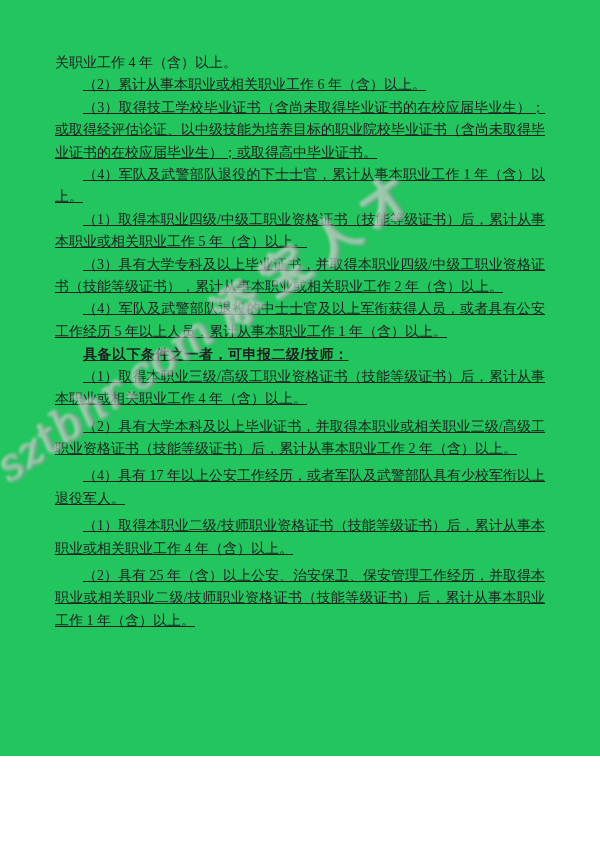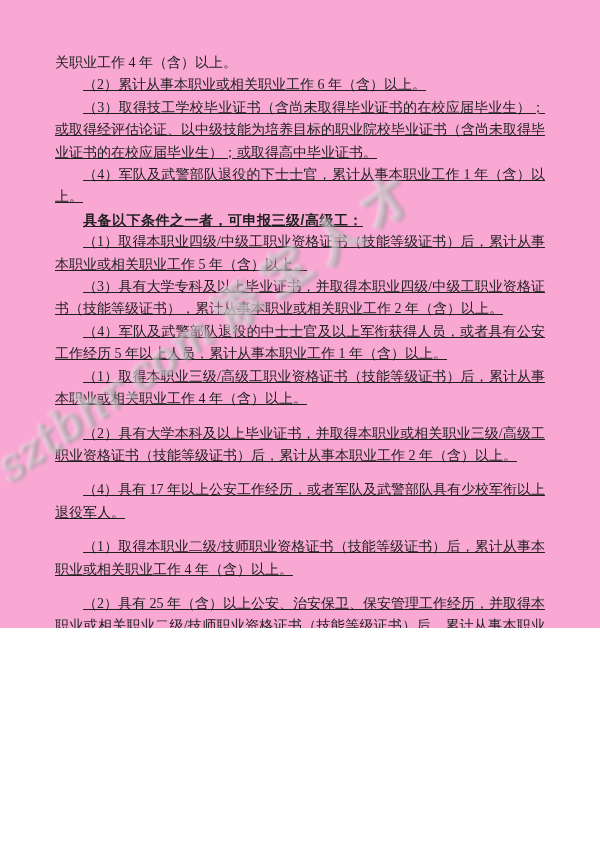--- a/index.html
+++ b/index.html
@@ -3,22 +3,22 @@
 <meta charset="utf-8">
 <style>
   html, body {
     margin: 0;
     padding: 0;
     background: #ffffff;
   }
   .page {
     position: relative;
     width: 600px;
-    height: 628px;
-    background: #f9a8d4;
+    height: 756px;
+    background: #22c55e;
     overflow: hidden;
     font-family: "Liberation Serif", "DejaVu Serif", serif;
   }
   .content {
     position: absolute;
     left: 55px;
     top: 52px;
     width: 490px;
     font-size: 14px;
     line-height: 22.4px;
@@ -27,21 +27,21 @@
     filter: blur(0.3px);
   }
   .content p {
     margin: 0;
   }
   .content p.indent {
     text-indent: 2em;
     text-decoration: underline;
   }
   .content p.sp {
-    margin-top: 12px;
+    margin-top: 5px;
   }
   .content p.heading {
     font-family: "Liberation Sans", "DejaVu Sans", sans-serif;
     font-weight: bold;
     letter-spacing: 0.5px;
   }
   .watermark {
     position: absolute;
     left: 2px;
     top: 440px;
@@ -90,24 +90,24 @@
   <div class="watermark">
     <span class="wm-latin">sztbhr.com</span>
     <span class="wm-cjk">添宝人才</span>
   </div>
 
   <div class="content">
     <p>关职业工作 4 年（含）以上。</p>
     <p class="indent">（2）累计从事本职业或相关职业工作 6 年（含）以上。</p>
     <p class="indent">（3）取得技工学校毕业证书（含尚未取得毕业证书的在校应届毕业生）；或取得经评估论证、以中级技能为培养目标的职业院校毕业证书（含尚未取得毕业证书的在校应届毕业生）；或取得高中毕业证书。</p>
     <p class="indent">（4）军队及武警部队退役的下士士官，累计从事本职业工作 1 年（含）以上。</p>
-    <p class="indent heading">具备以下条件之一者，可申报三级/高级工：</p>
     <p class="indent">（1）取得本职业四级/中级工职业资格证书（技能等级证书）后，累计从事本职业或相关职业工作 5 年（含）以上。</p>
     <p class="indent">（3）具有大学专科及以上毕业证书，并取得本职业四级/中级工职业资格证书（技能等级证书），累计从事本职业或相关职业工作 2 年（含）以上。</p>
     <p class="indent">（4）军队及武警部队退役的中士士官及以上军衔获得人员，或者具有公安工作经历 5 年以上人员，累计从事本职业工作 1 年（含）以上。</p>
+    <p class="indent heading">具备以下条件之一者，可申报二级/技师：</p>
     <p class="indent">（1）取得本职业三级/高级工职业资格证书（技能等级证书）后，累计从事本职业或相关职业工作 4 年（含）以上。</p>
     <p class="indent sp">（2）具有大学本科及以上毕业证书，并取得本职业或相关职业三级/高级工职业资格证书（技能等级证书）后，累计从事本职业工作 2 年（含）以上。</p>
     <p class="indent sp">（4）具有 17 年以上公安工作经历，或者军队及武警部队具有少校军衔以上退役军人。</p>
     <p class="indent sp">（1）取得本职业二级/技师职业资格证书（技能等级证书）后，累计从事本职业或相关职业工作 4 年（含）以上。</p>
     <p class="indent sp">（2）具有 25 年（含）以上公安、治安保卫、保安管理工作经历，并取得本职业或相关职业二级/技师职业资格证书（技能等级证书）后，累计从事本职业工作 1 年（含）以上。</p>
   </div>
 
   <div class="page-number">4</div>
 
 </div>

